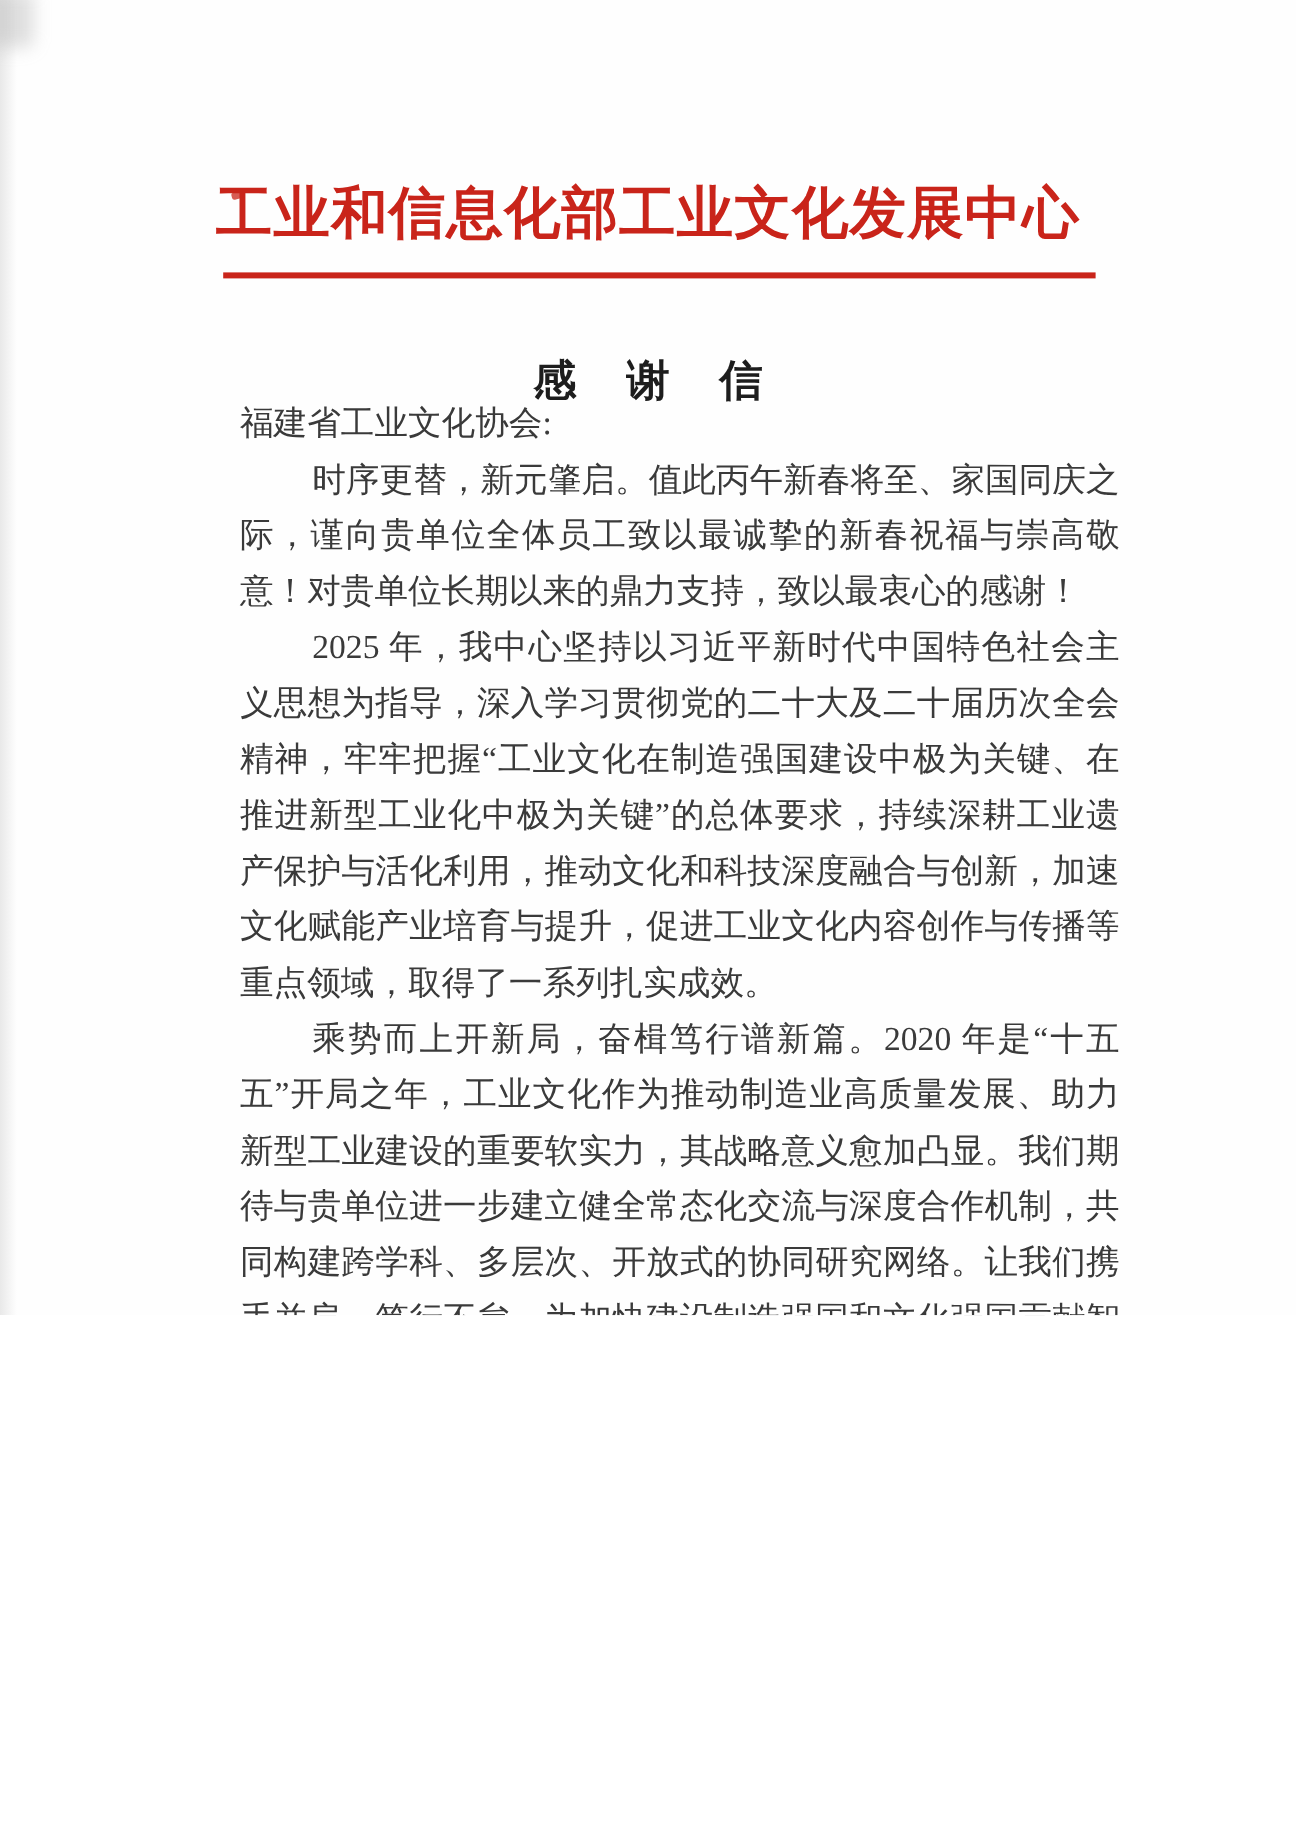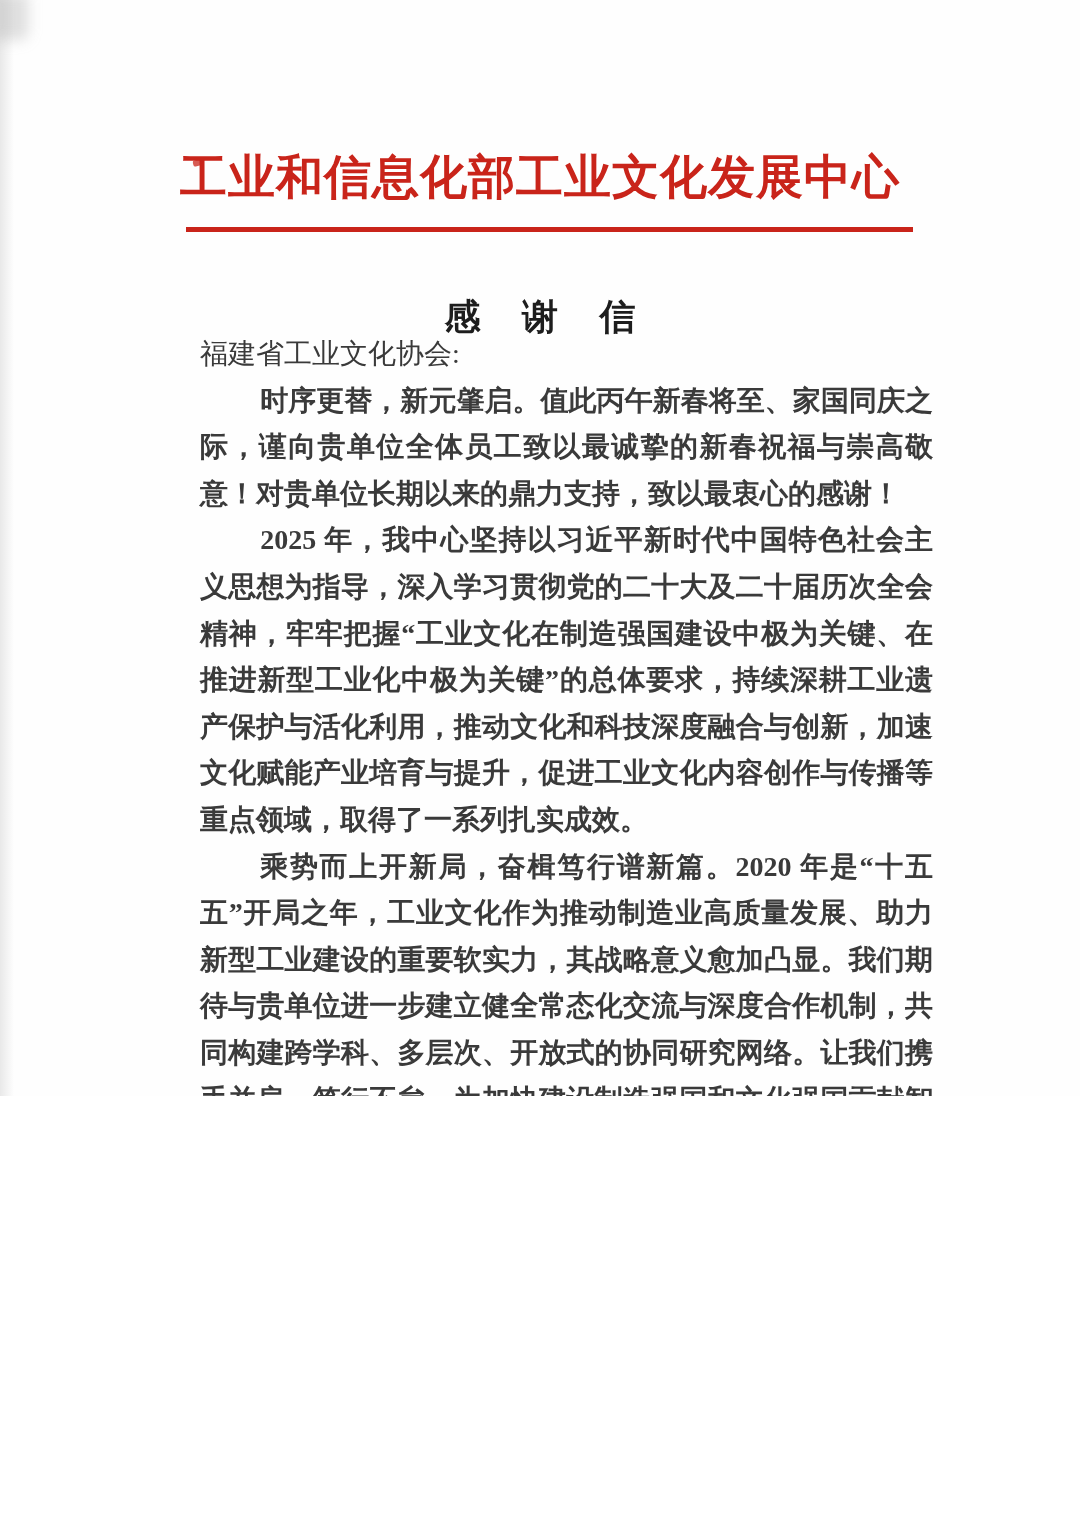--- a/index.html
+++ b/index.html
@@ -51,21 +51,21 @@
     word-spacing:20px;
   }
   
   .body-text {
     position:absolute; top:331px; left:200px; width:733px;
     font-size:28px; line-height:46.6px;
     color:var(--body-text);
     text-align:justify;
   }
   .body-text p { margin:0; }
-  .body-text p.para { text-indent:2.15em;font-weight:bold; }
+  .body-text p.para { text-indent:2.15em; }
   
   .signature {
     position:absolute; top:1240px; left:466px;
     font-size:28px; color:var(--body-text); letter-spacing:.5px;
     white-space:nowrap;
   }
   .date {
     position:absolute; top:1292px; left:572px;
     font-size:28px; color:var(--body-text); letter-spacing:1px;
     white-space:nowrap;

